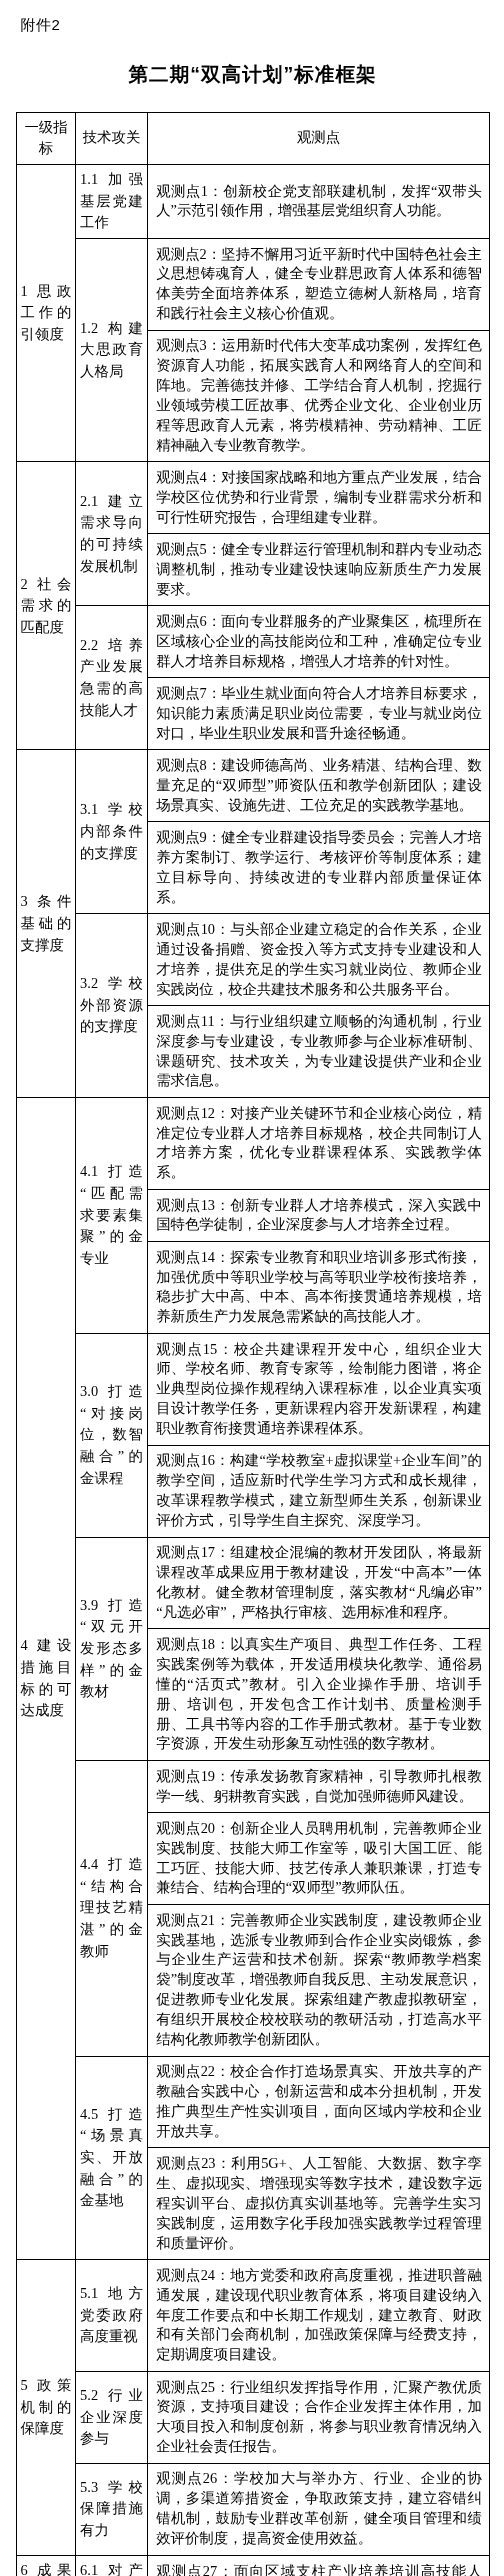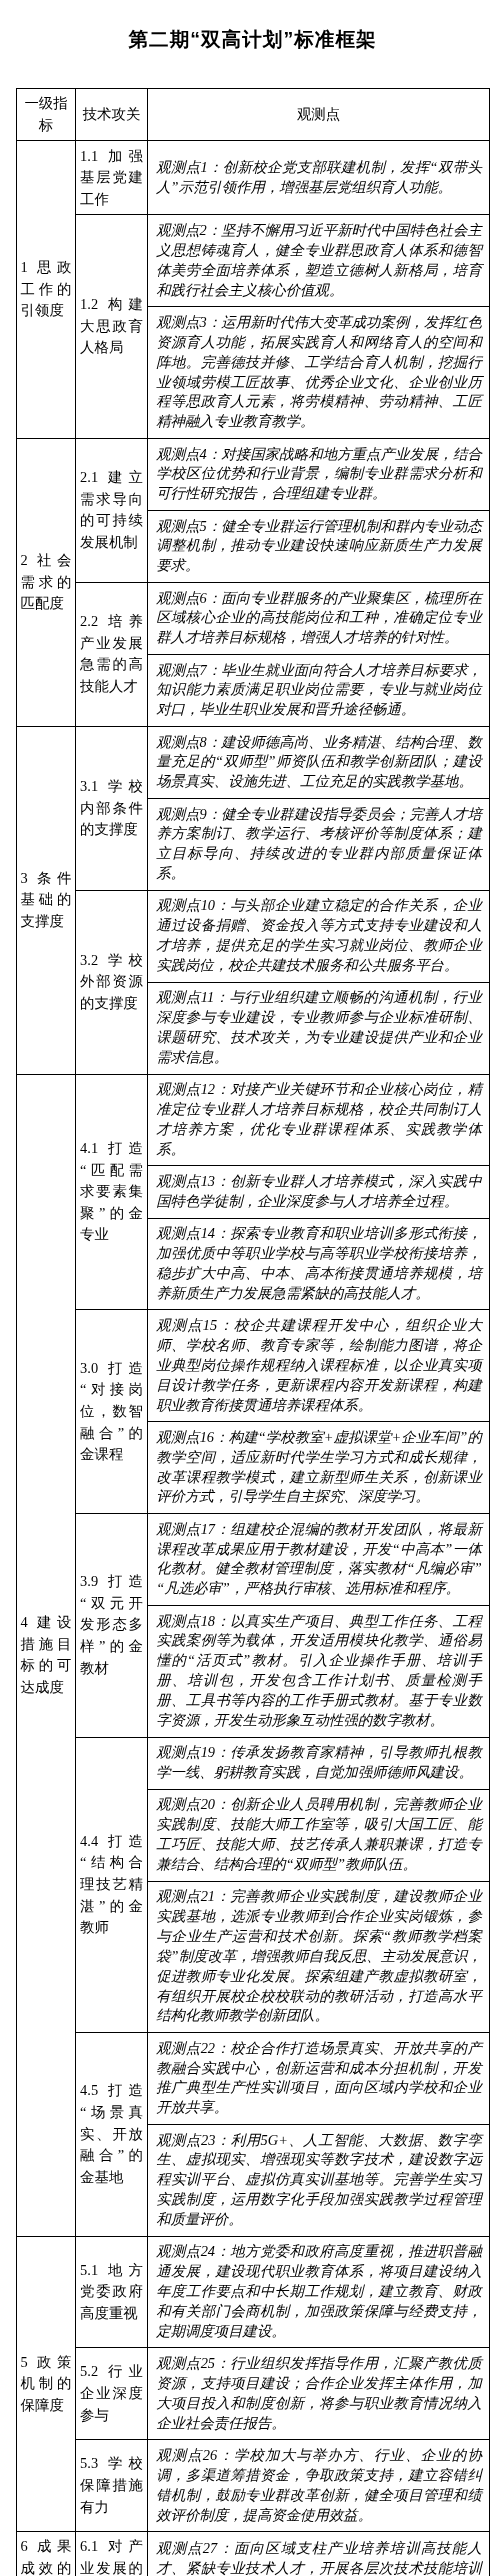--- a/index.html
+++ b/index.html
@@ -16,21 +16,21 @@
   .doc {
     width: 505px;
   }
   .attachment {
     margin: 15.5px 0 0 20.6px;
     font-size: 15px;
     font-family: "Liberation Sans", "DejaVu Sans", sans-serif;
     letter-spacing: 0.5px;
   }
   .title {
-    margin: 26px 0 35px 0;
+    margin: 26px 0 24px 0;
     text-align: center;
     font-size: 19.6px;
     font-weight: 700;
     font-family: "Liberation Sans", "DejaVu Sans", sans-serif;
     letter-spacing: 1px;
   }
   table.framework {
     border-collapse: collapse;
     table-layout: fixed;
     width: 472px;
@@ -56,27 +56,27 @@
     line-height: 1.5;
   }
   td.l1 { padding: 4.1px 3.6px; margin-top: 28px; }
   td.l2 { padding: 4.1px 4.1px; }
   td.obs {
     vertical-align: middle;
     text-align: justify;
     text-justify: inter-ideograph;
     line-height: 1.38;
     padding: 5.7px 7.2px 5.7px 8.2px;
-    font-style: italic;
   }
 </style>
 </head>
 <body>
 
 <div class="doc">
+  <div class="attachment">附件2</div>
 
   <h1 class="title">第二期“双高计划”标准框架</h1>
 
   <table class="framework">
     <colgroup>
       <col style="width:59px">
       <col style="width:72px">
       <col style="width:342px">
     </colgroup>
     <thead>

